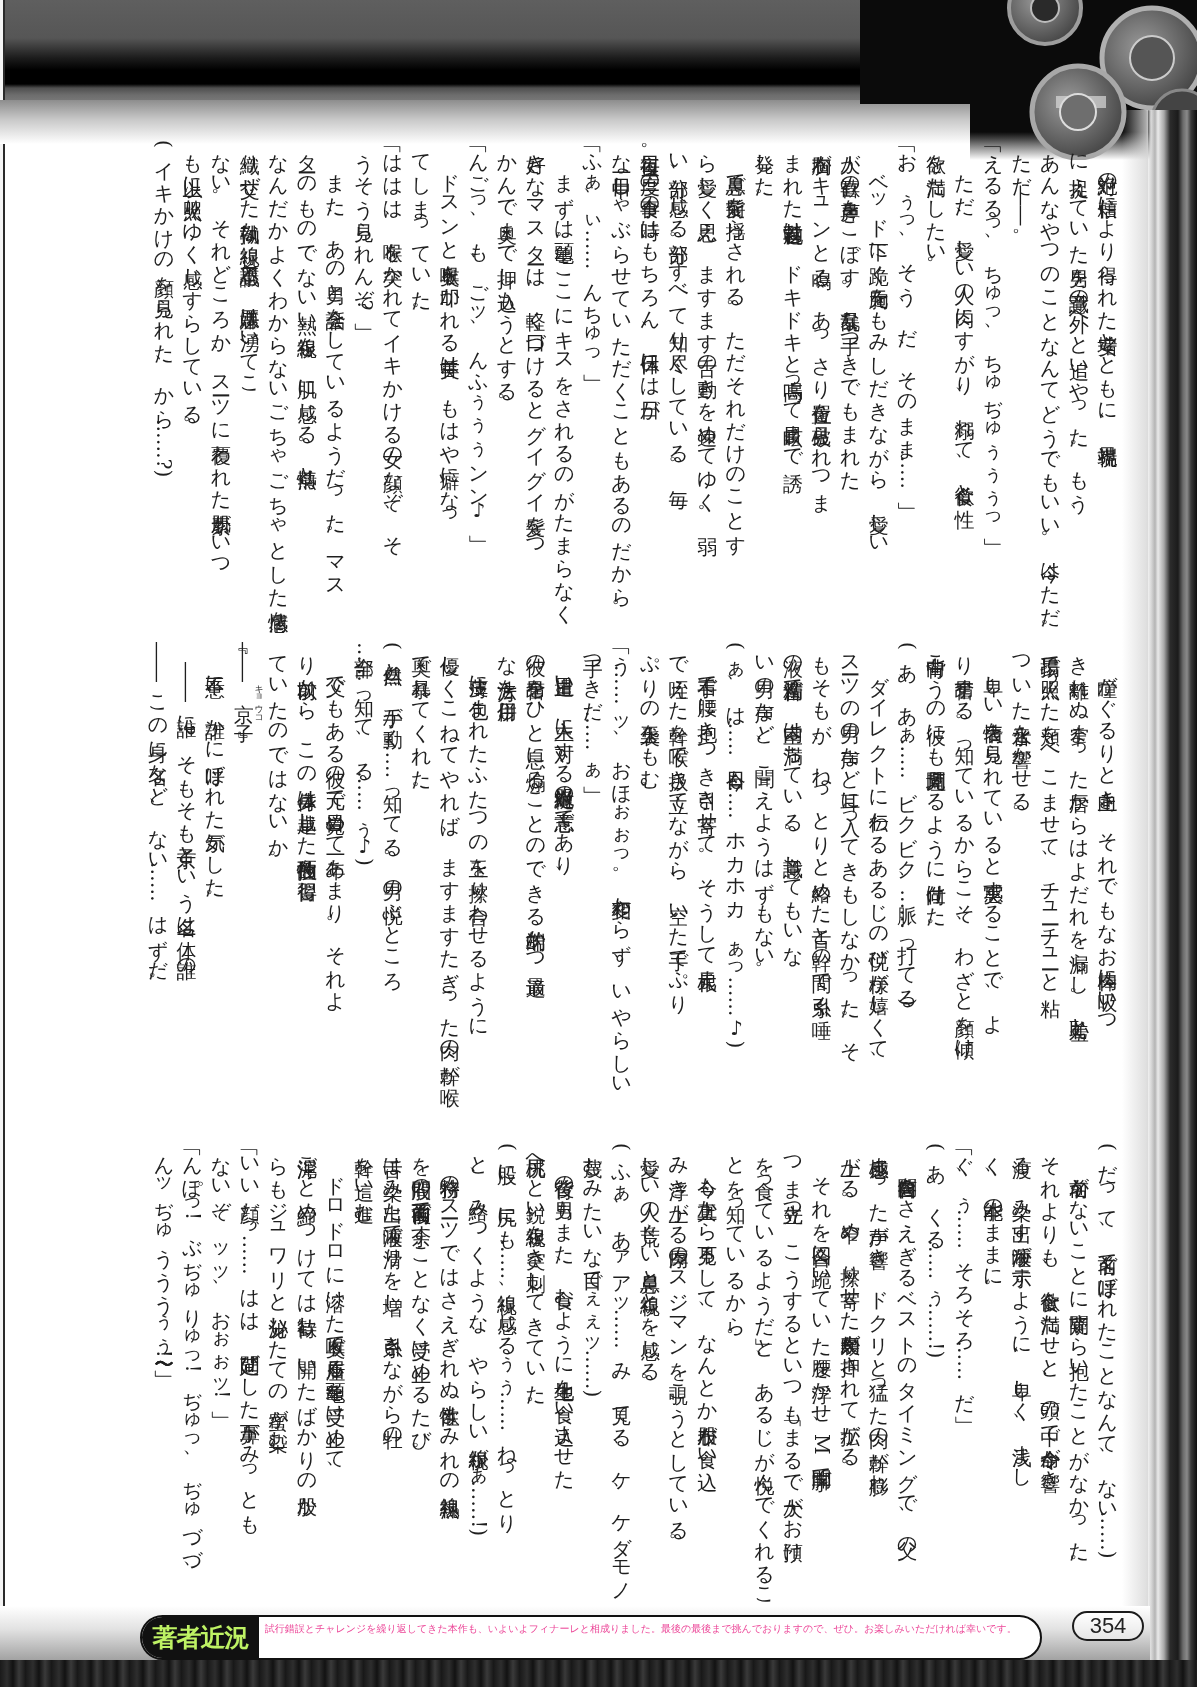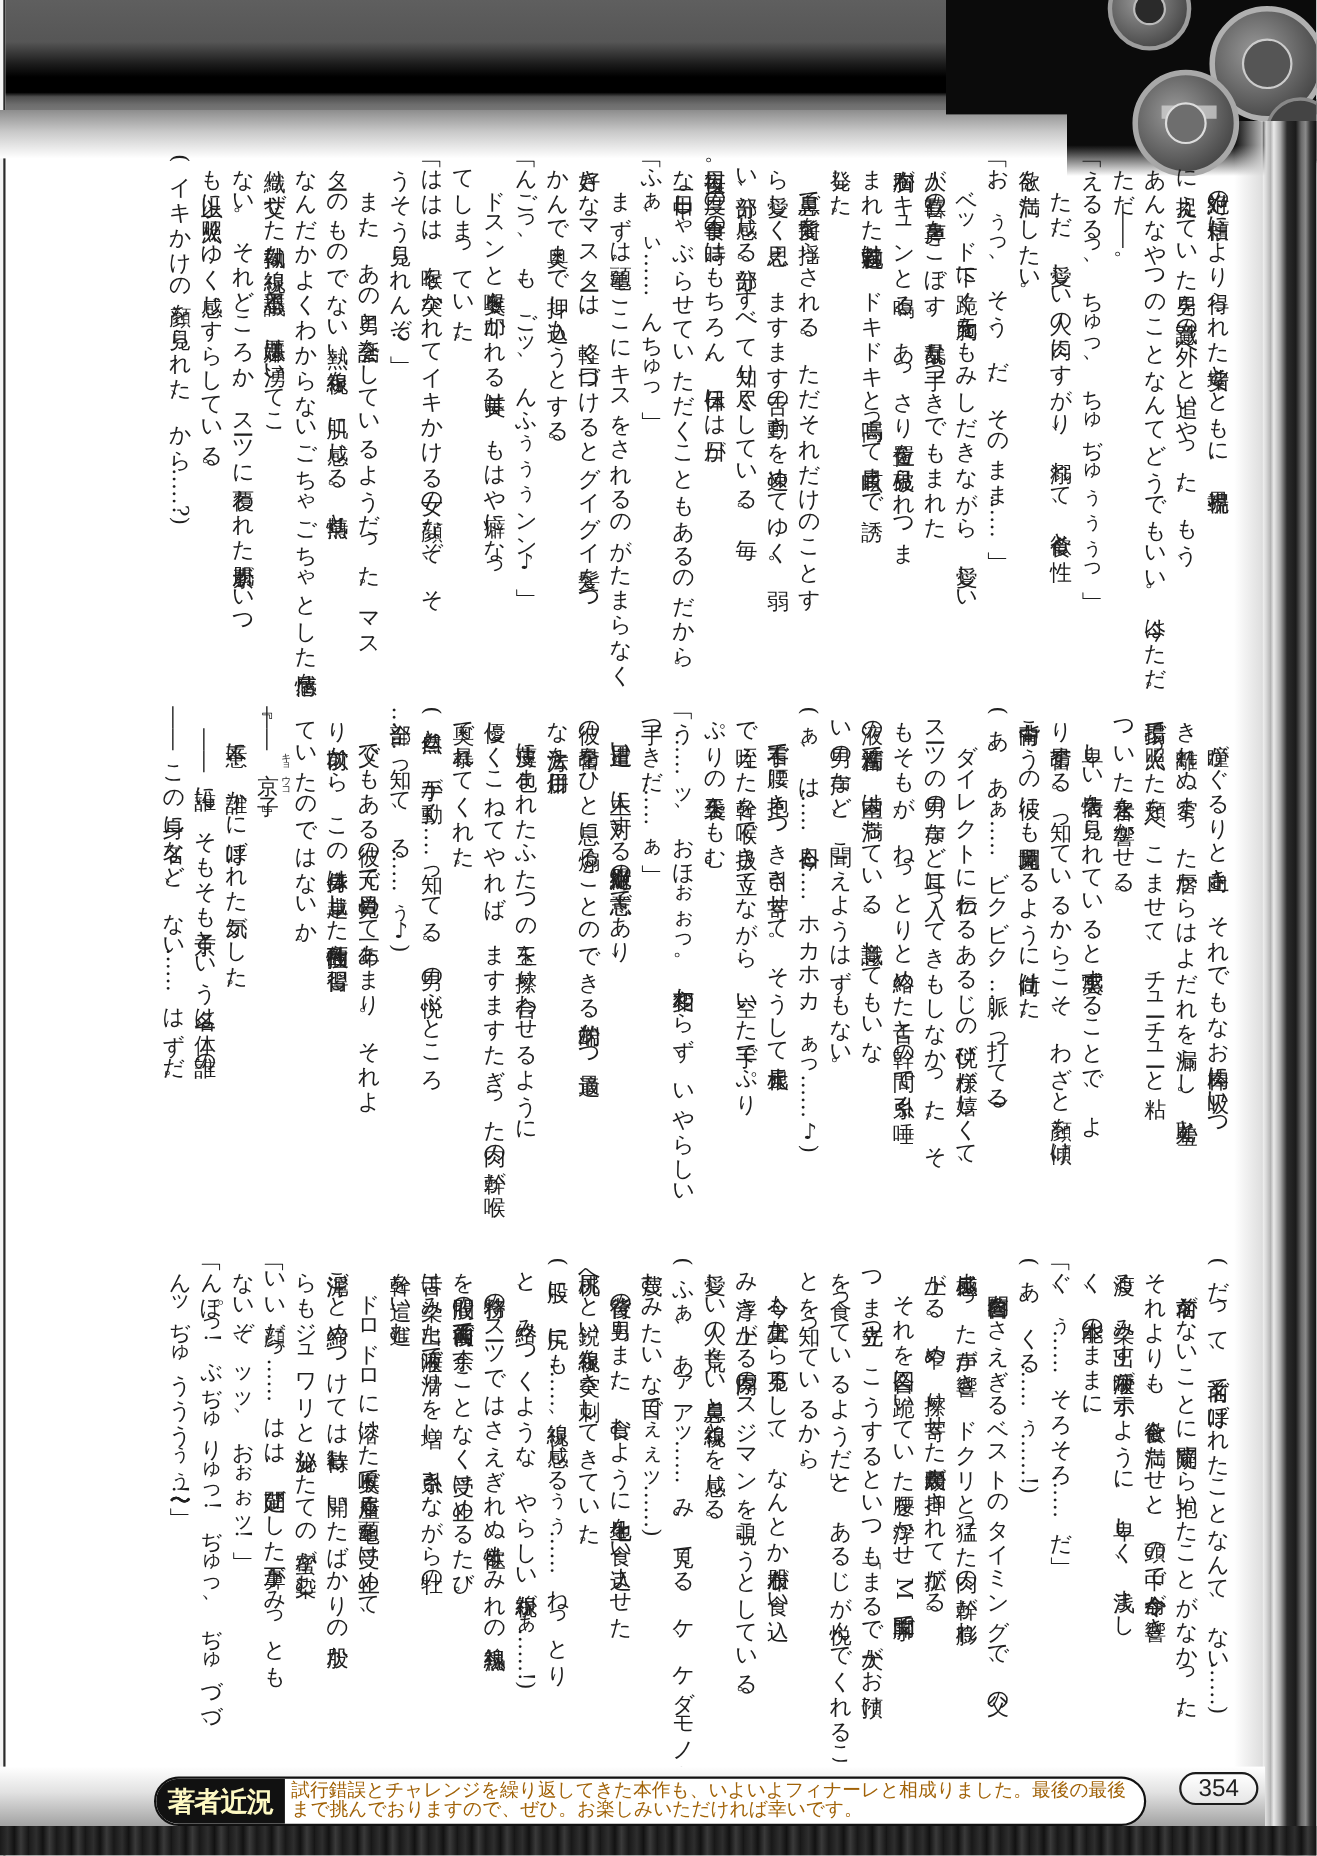--- a/index.html
+++ b/index.html
@@ -28,25 +28,25 @@
       font-family: "DejaVu Serif", serif; font-size: 20px; line-height: 28.6px; color: #1f1f1f; }
     .tier p { margin: 0; padding: 0; white-space: pre; }
     .tier-1 { top: 140px; }
     .tier-2 { top: 642px; }
     .tier-3 { top: 1143px; }
     ruby rt { font-size: 9px; }
 
     
     .footer-box { position: absolute; left: 140px; top: 1615px; width: 902px; height: 45px;
       border: 2px solid #111; border-radius: 24px; background: #fff; box-sizing: border-box; overflow: hidden; display: flex; }
-    .footer-label { width: 118px; height: 100%; background: #111; color: #fef9c3;
+    .footer-label { width: 118px; height: 100%; background: #111; color: #bef264;
       font-family: Liberation Serif, serif; font-weight: bold; font-size: 25px;
       display: flex; align-items: center; justify-content: center; letter-spacing: -1px; text-align: right; }
     .footer-text { padding: 3px 8px 0 6px; width: 775px; font-family: "DejaVu Sans", sans-serif;
-      font-size: 17px; line-height: 17px; color: #a16207; }
+      font-size: 10px; line-height: 17px; color: #ec4899; }
     .page-number { position: absolute; left: 1072px; top: 1611px; width: 72px; height: 30px;
       border: 2px solid #1c1c1c; border-radius: 16px; box-sizing: border-box;
       background: linear-gradient(to bottom, #ffffff, #e6e6e6);
       font-family: "Liberation Sans", sans-serif; font-size: 22px; color: #222;
       display: flex; align-items: center; justify-content: center; }
   </style>
 </head>
 <body>
 
 <div class="page">

